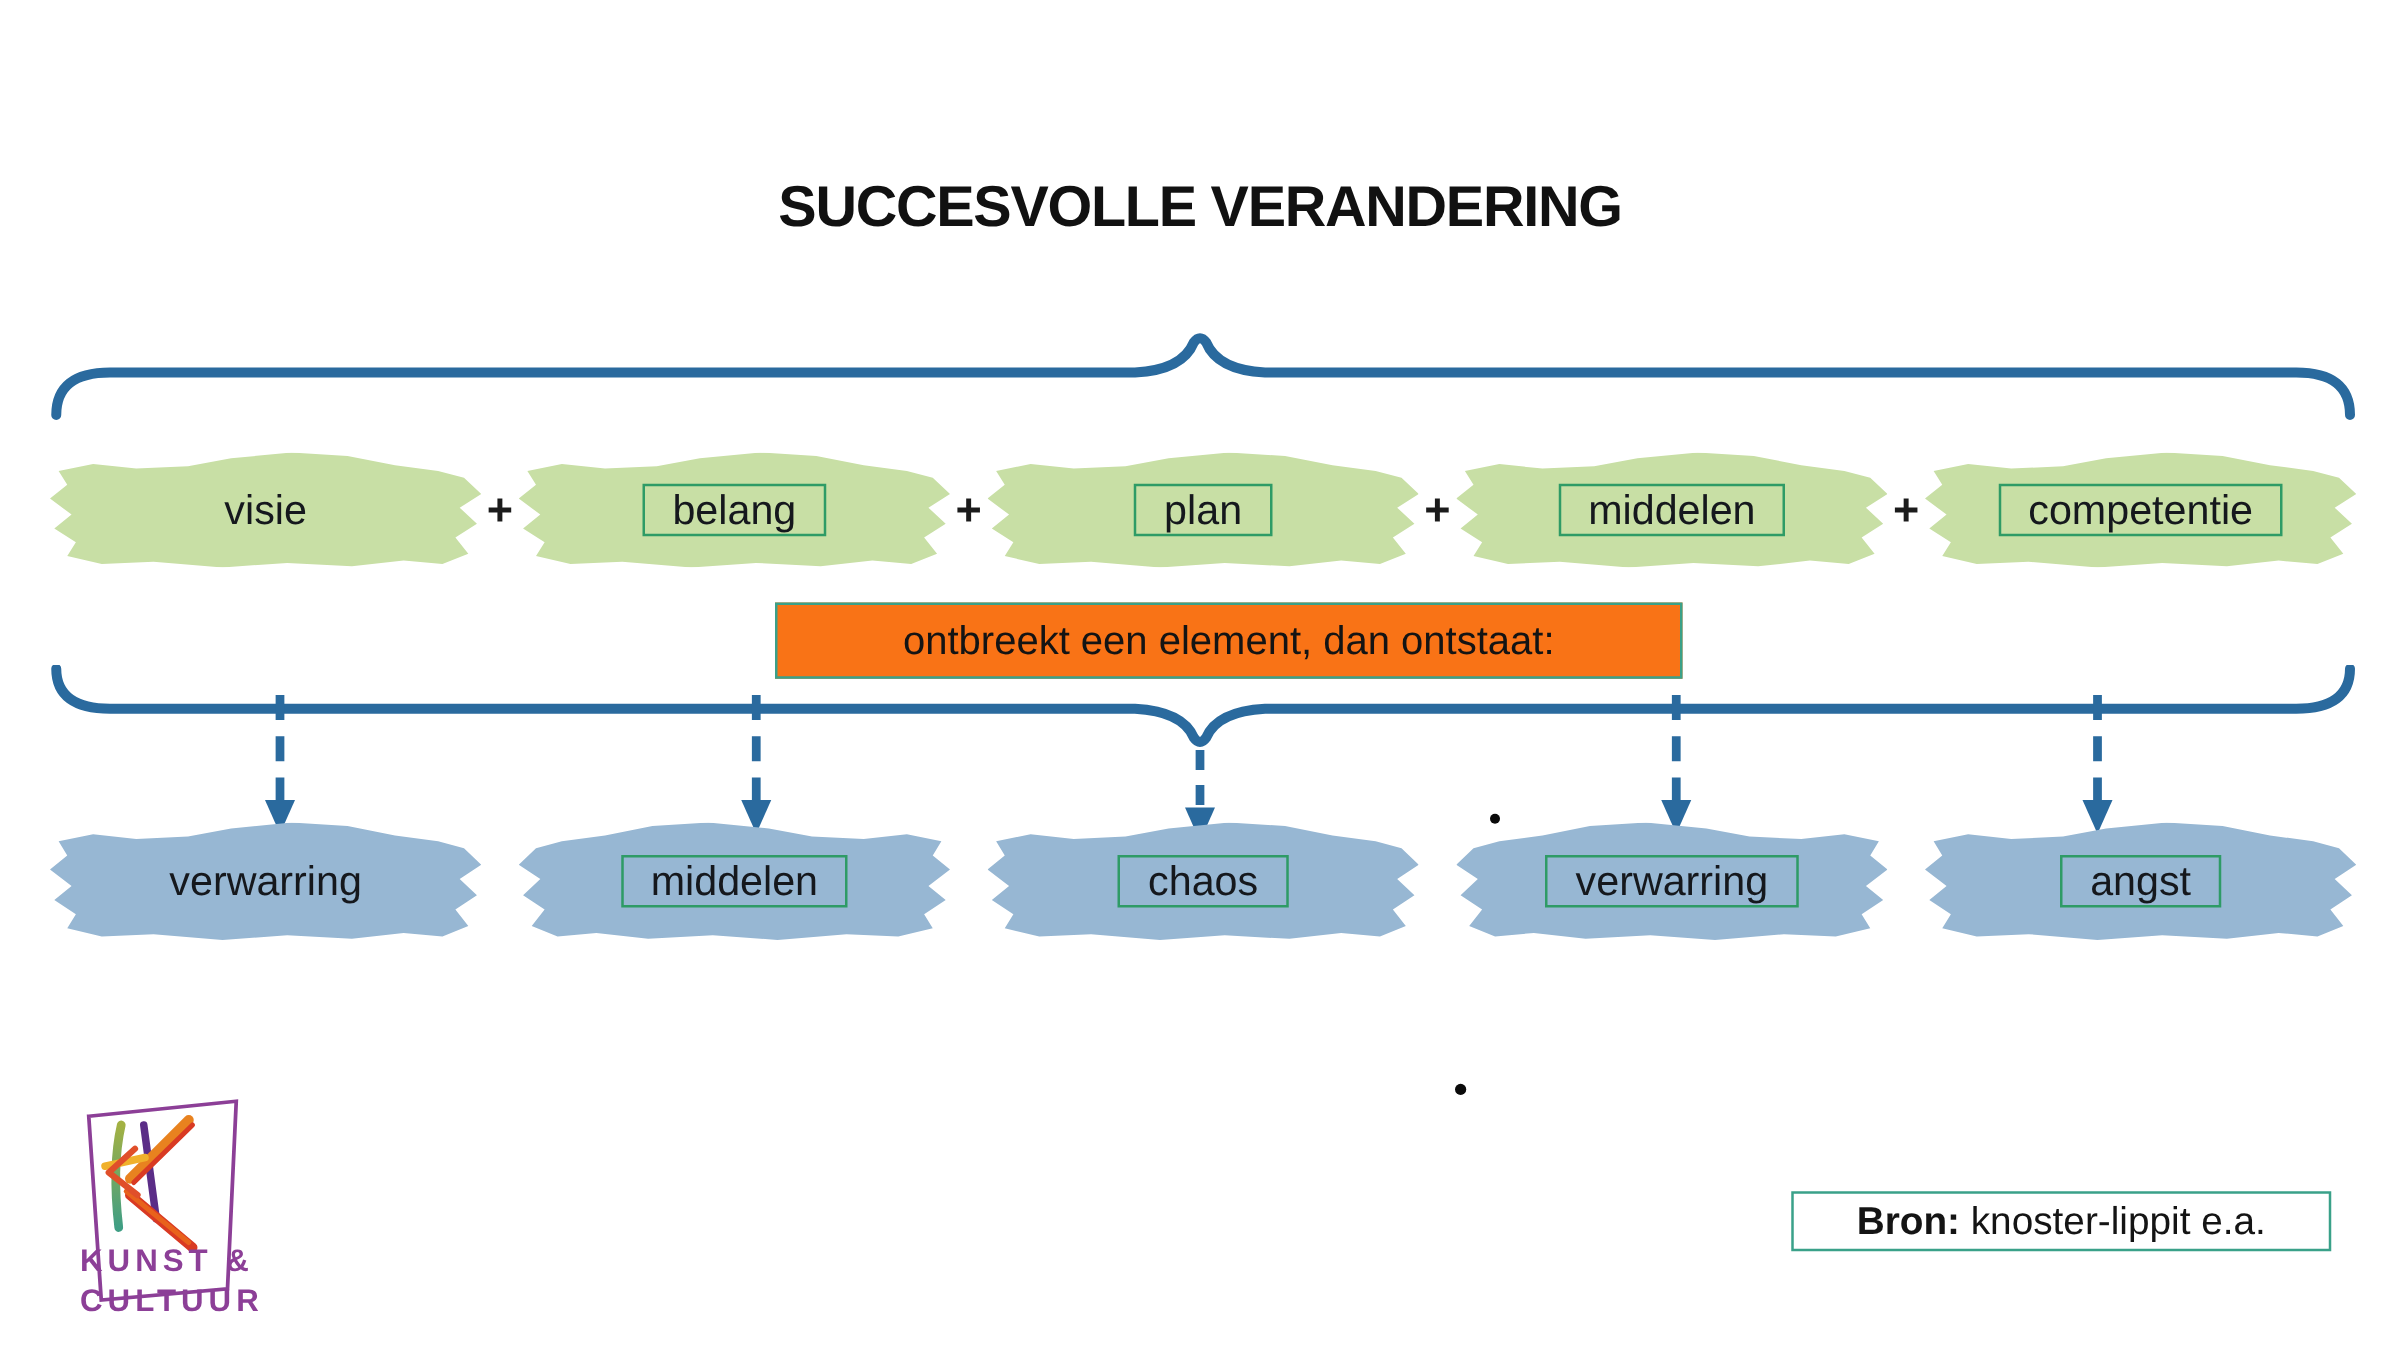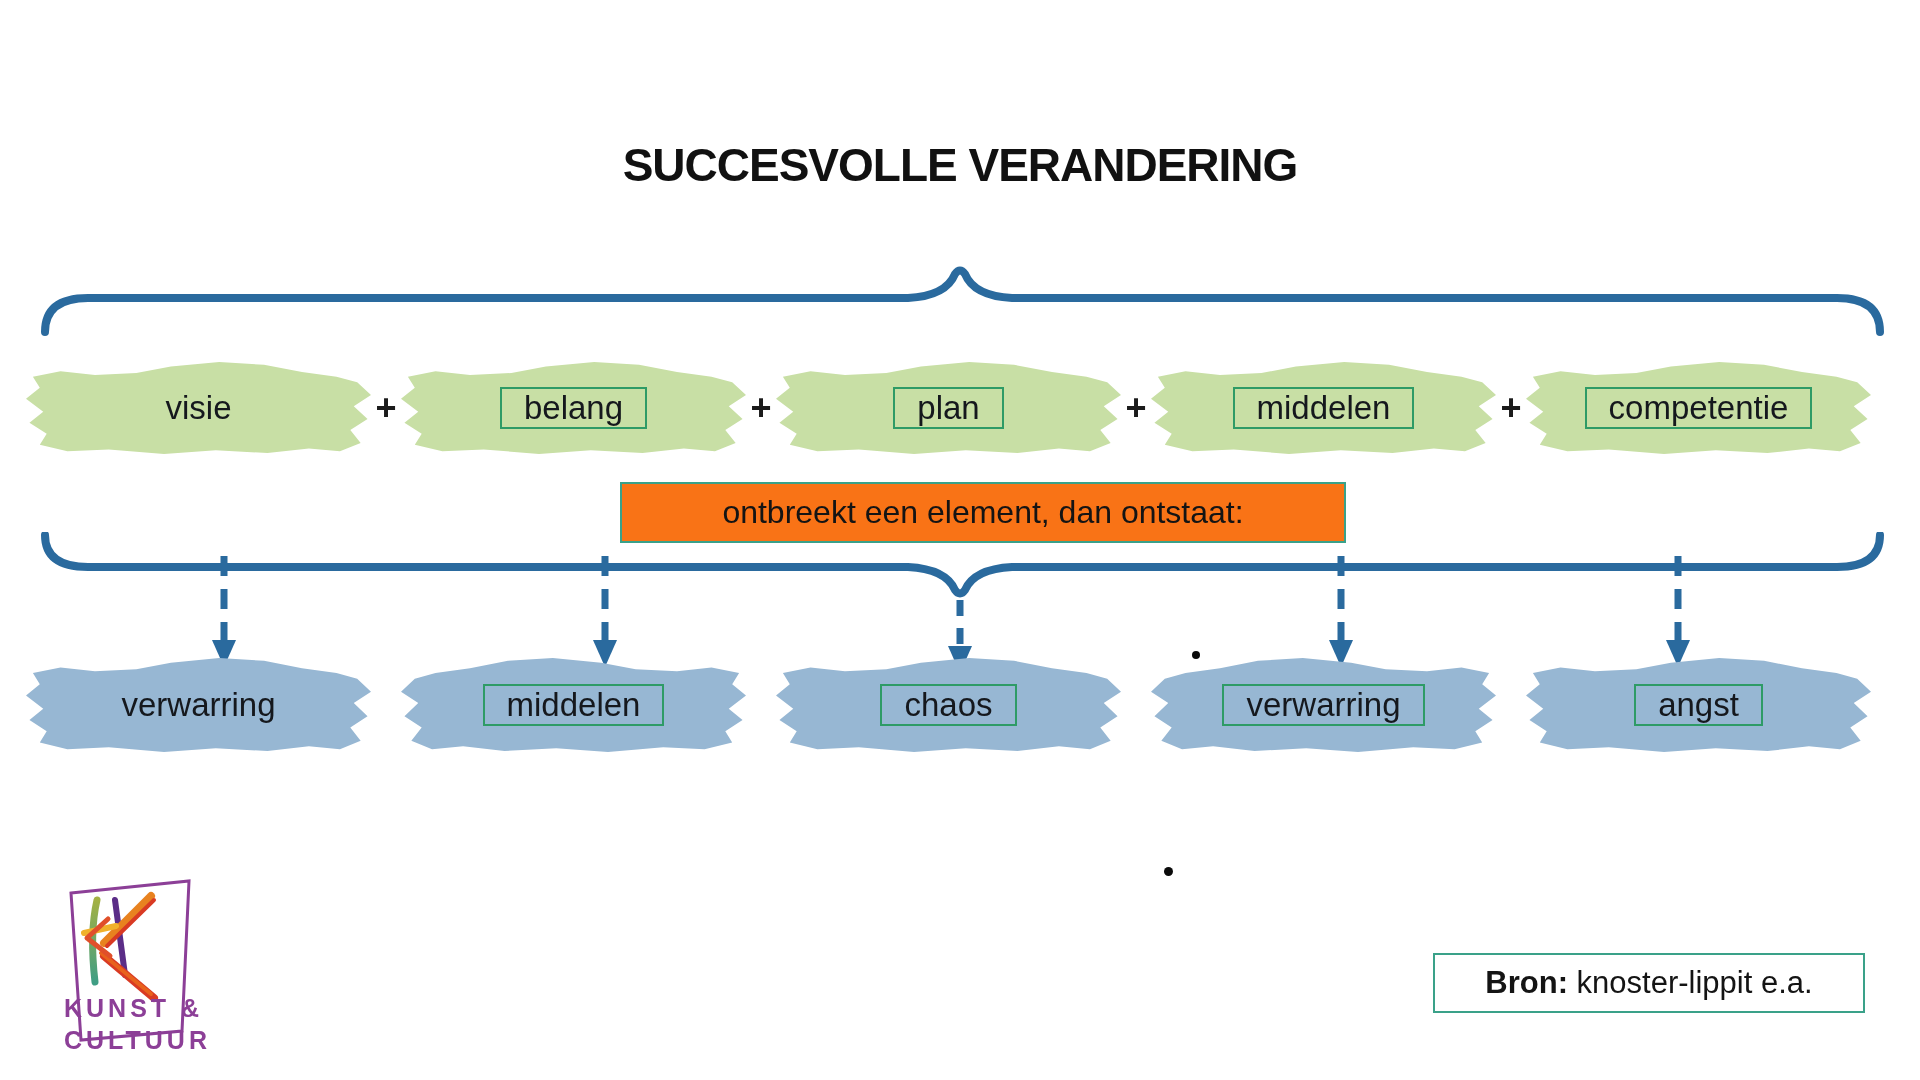--- a/index.html
+++ b/index.html
@@ -10,38 +10,38 @@
   .title{position:absolute;top:138px;left:0;width:100%;text-align:center;
          font-size:46px;font-weight:800;letter-spacing:-1px;color:#111;}
 
   
   .brace{position:absolute;left:40px;width:1845px;}
   .brace-top{top:266px;height:70px;}
   .brace-bottom{top:532px;height:68px;}
   .arrow{position:absolute;width:28px;}
 
   
-  .row{position:absolute;left:26px;width:1845px;display:flex;align-items:center;justify-content:space-between;}
+  .row{position:absolute;left:40px;width:1845px;display:flex;align-items:center;justify-content:space-between;}
   .row-elements{top:362px;height:92px;}
   .row-outcomes{top:658px;height:94px;}
   .blob{position:relative;flex:0 0 345px;height:100%;display:flex;align-items:center;justify-content:center;}
   .blob::before{content:"";position:absolute;inset:0;background:var(--blob-color);
     clip-path:polygon(4% 22%, 0% 36%, 5% 48%, 1% 62%, 6% 74%, 3% 88%, 9% 97%, 18% 94%, 30% 99%, 45% 96%, 60% 100%, 76% 95%, 88% 97%, 96% 90%, 94% 78%, 99% 66%, 95% 54%, 100% 40%, 96% 28%, 98% 16%, 90% 10%, 80% 14%, 68% 12%, 58% 5%, 44% 0%, 31% 3%, 20% 11%, 10% 16%);}
   .blob:nth-child(odd)::before{transform:scaleX(-1);}
   .blob-green{--blob-color:#c8dfa5;}
   .blob-blue{--blob-color:#97b7d3;}
   .blob-label{position:relative;z-index:1;font-size:33px;color:#15181d;}
   .blob-boxed .blob-label{border:2px solid #2e9b66;padding:0 22px;}
   .plus{flex:0 0 30px;text-align:center;font-size:36px;font-weight:700;color:#1b1b1b;}
 
   
   .condition-box{position:absolute;top:482px;left:620px;width:726px;height:61px;
     box-sizing:border-box;border:2.5px solid #3aa189;background:#f97316;
     display:flex;align-items:center;justify-content:center;font-size:32px;color:#141414;}
-  .source-box{position:absolute;top:953px;left:1433px;width:432px;height:60px;
+  .source-box{position:absolute;top:953px;left:1433px;width:432px;height:48px;
     box-sizing:border-box;border:2.5px solid #3aa189;background:#fff;
     display:flex;align-items:center;justify-content:center;font-size:31px;color:#141414;white-space:pre;}
   .source-box .src-label{font-weight:700;}
 
   
   .dot{position:absolute;background:#0a0a0a;border-radius:50%;}
   .dot-1{left:1192px;top:651px;width:8px;height:8px;}
   .dot-2{left:1164px;top:867px;width:9px;height:9px;}
 
   

